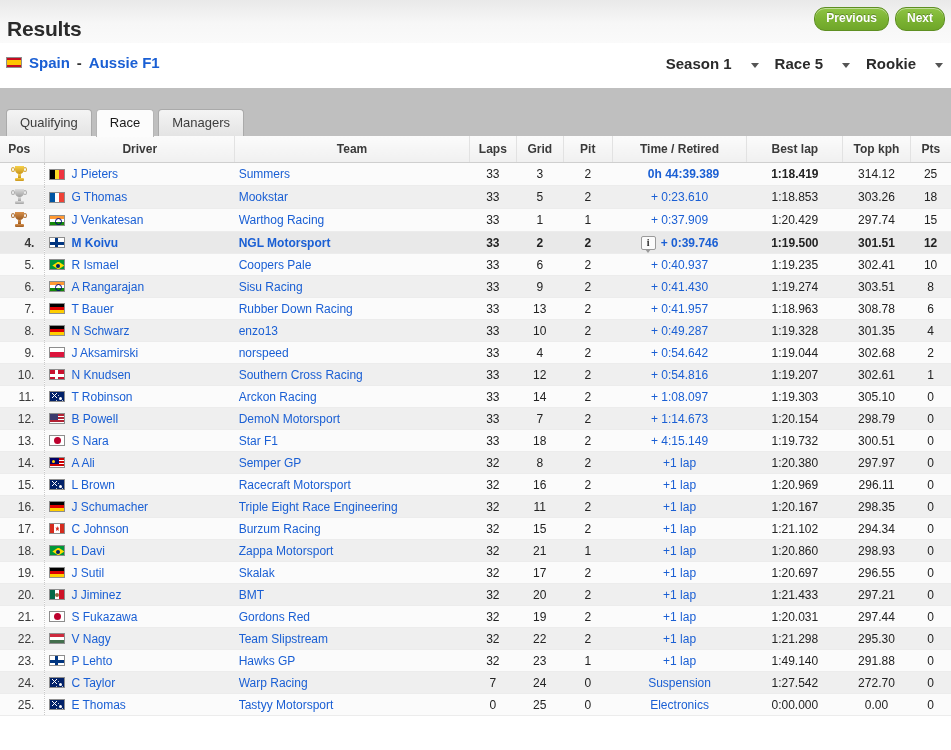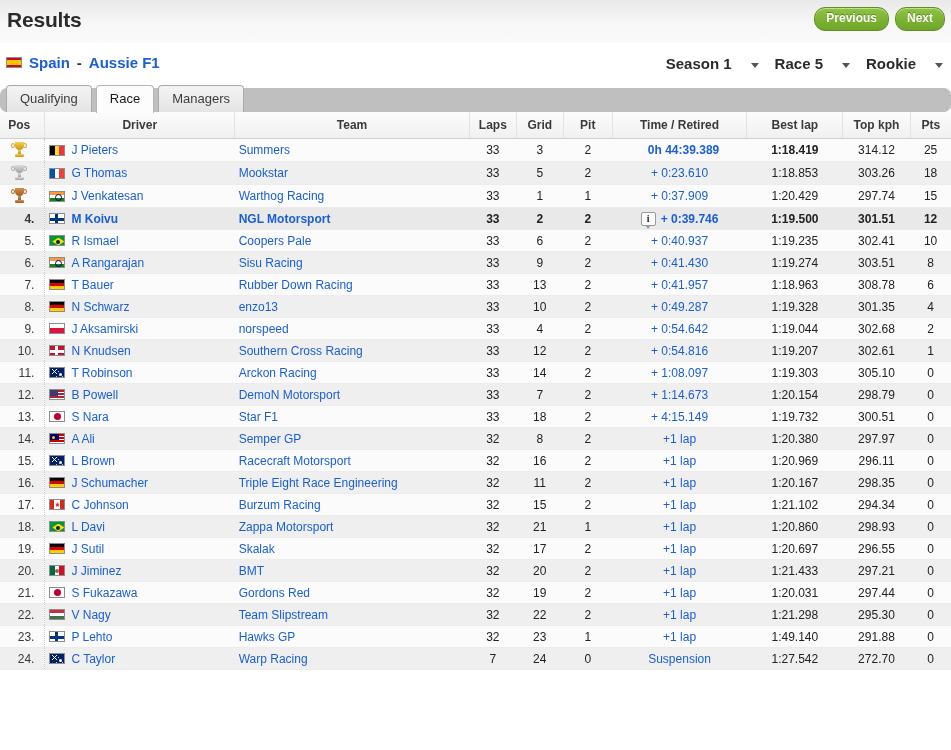--- a/index.html
+++ b/index.html
@@ -23,21 +23,21 @@
   
   .topbar {
     position: relative;
     height: 44px;
     background: linear-gradient(to bottom, #e9e9e9 0%, #f7f7f7 55%, #fafafa 100%);
     border-bottom: 1px solid #ffffff;
   }
   .page-title {
     position: absolute;
     left: 7px;
-    top: 8px;
+    top: 17px;
     font-size: 21px;
     font-weight: bold;
     color: #2b2b2b;
     letter-spacing: -0.2px;
   }
   .topbar-buttons {
     position: absolute;
     right: 6px;
     top: 7px;
     display: flex;
@@ -145,28 +145,27 @@
   .f-my::after { content:""; position:absolute; left:1.5px; top:1.5px; width:3px; height:3px; border-radius:50%; background:#ffcc00; }
   .f-ca { background: linear-gradient(to right,#d52b1e 0 27%,#ffffff 27% 73%,#d52b1e 73% 100%); }
   .f-ca::after { content:""; position:absolute; left:50%; top:50%; width:4px; height:5px; margin:-2.5px 0 0 -2px; background:#d52b1e; clip-path: polygon(50% 0,62% 35%,100% 30%,75% 58%,88% 100%,50% 78%,12% 100%,25% 58%,0 30%,38% 35%); }
   .f-mx { background: linear-gradient(to right,#006847 0 33.3%,#ffffff 33.3% 66.6%,#ce1126 66.6% 100%); }
   .f-mx::after { content:""; position:absolute; left:50%; top:50%; width:4px; height:4px; margin:-2px 0 0 -2px; background:#8d6a3f; border-radius:50%; }
   .f-hu { background: linear-gradient(to bottom,#cd2a3e 0 33.3%,#ffffff 33.3% 66.6%,#436f4d 66.6% 100%); }
 
   
   .tabstrip {
     position: relative;
-    height: 24px;
+    height: 48px;
     background: #bfbfbf;
     padding: 5px 0 0 6px;
     display: flex;
     align-items: flex-end;
     gap: 4px;
     border-bottom: 1px solid #bfbfbf;
-    border-radius: 7px;
   }
   .tab {
     display: inline-block;
     padding: 5px 13px 6px 13px;
     font-size: 13px;
     color: #3d3d3d;
     background: linear-gradient(to bottom,#f4f4f4 0%, #e4e4e4 100%);
     border: 1px solid #aaaaaa;
     border-bottom: none;
     border-radius: 4px 4px 0 0;
@@ -831,16 +830,37 @@
           <td class="c-pit">0</td>
           <td class="c-time">
             <span class="time-cell">
               <a class="lnk">Suspension</a>
             </span>
           </td>
           <td class="c-best">1:27.542</td>
           <td class="c-kph">272.70</td>
           <td class="c-pts">0</td>
         </tr>
+        <tr class="odd">
+          <td class="c-pos">25.</td>
+          <td class="c-drv">
+            <span class="drv-cell">
+              <span class="flag f-au"></span>
+              <a class="lnk">E Thomas</a>
+            </span>
+          </td>
+          <td class="c-team"><a class="lnk">Tastyy Motorsport</a></td>
+          <td class="c-laps">0</td>
+          <td class="c-grid">25</td>
+          <td class="c-pit">0</td>
+          <td class="c-time">
+            <span class="time-cell">
+              <a class="lnk">Electronics</a>
+            </span>
+          </td>
+          <td class="c-best">0:00.000</td>
+          <td class="c-kph">0.00</td>
+          <td class="c-pts">0</td>
+        </tr>
       </tbody>
   </table>
 
 </div>
 
 </body></html>

